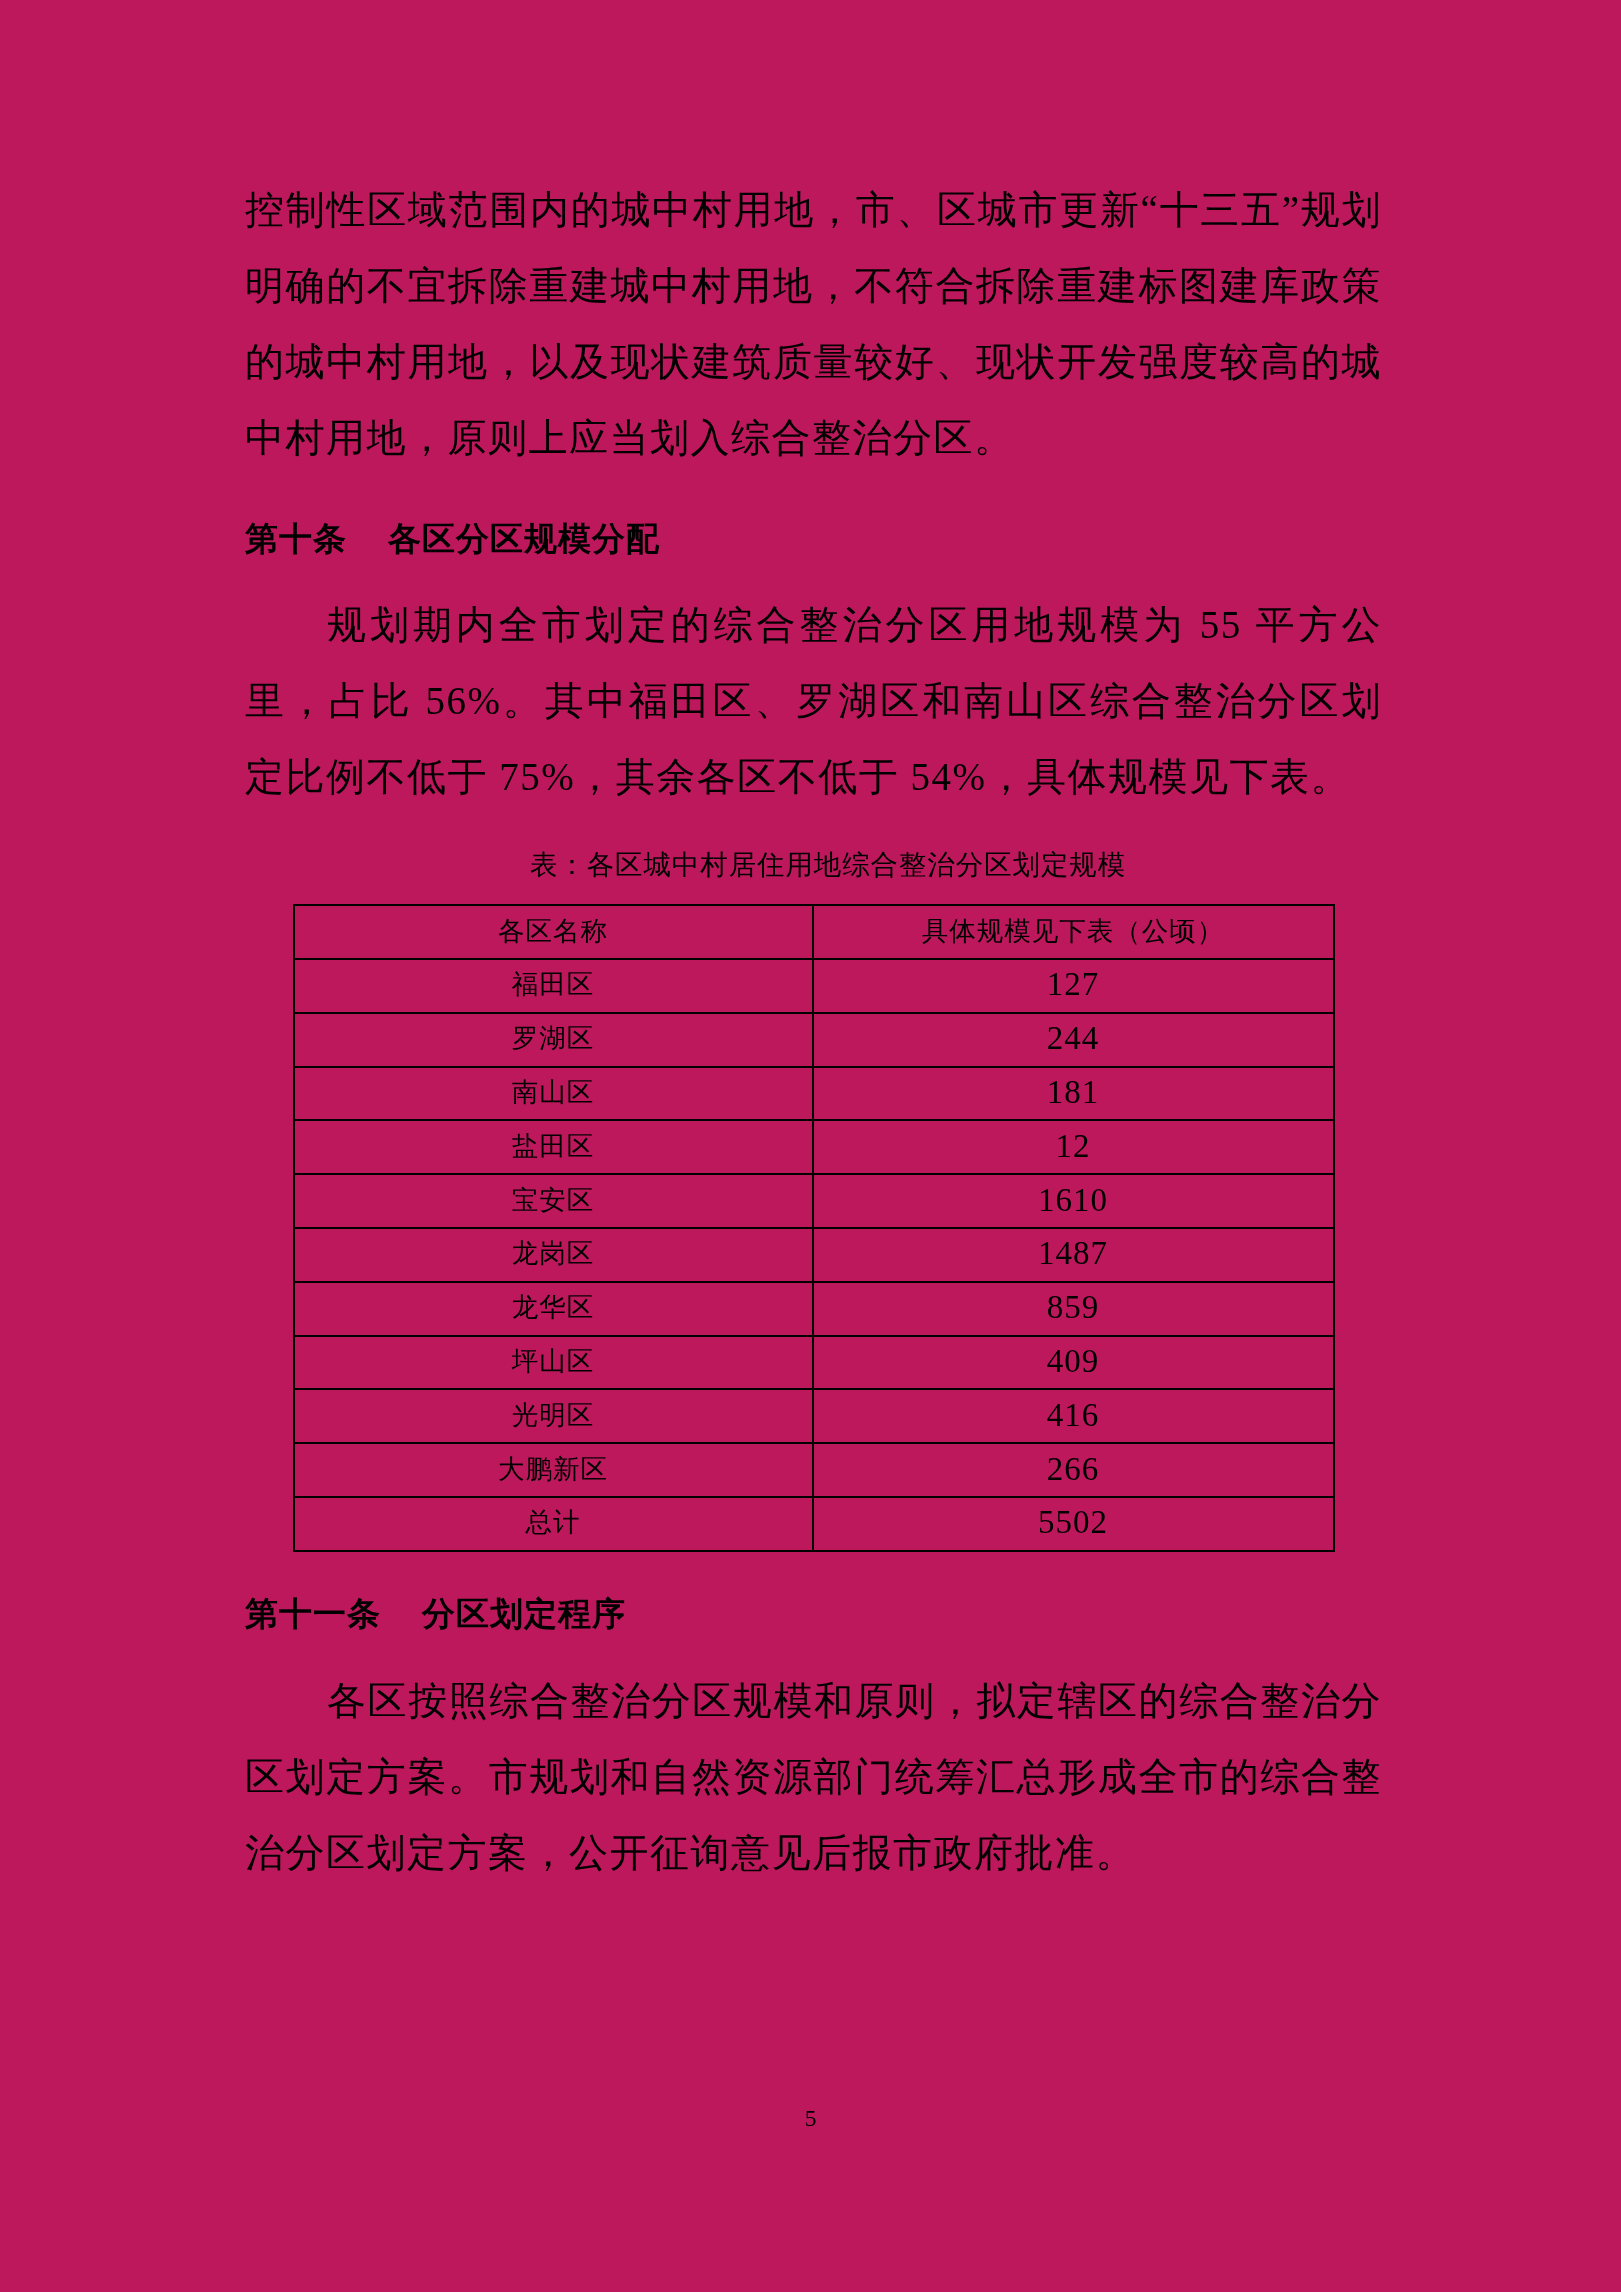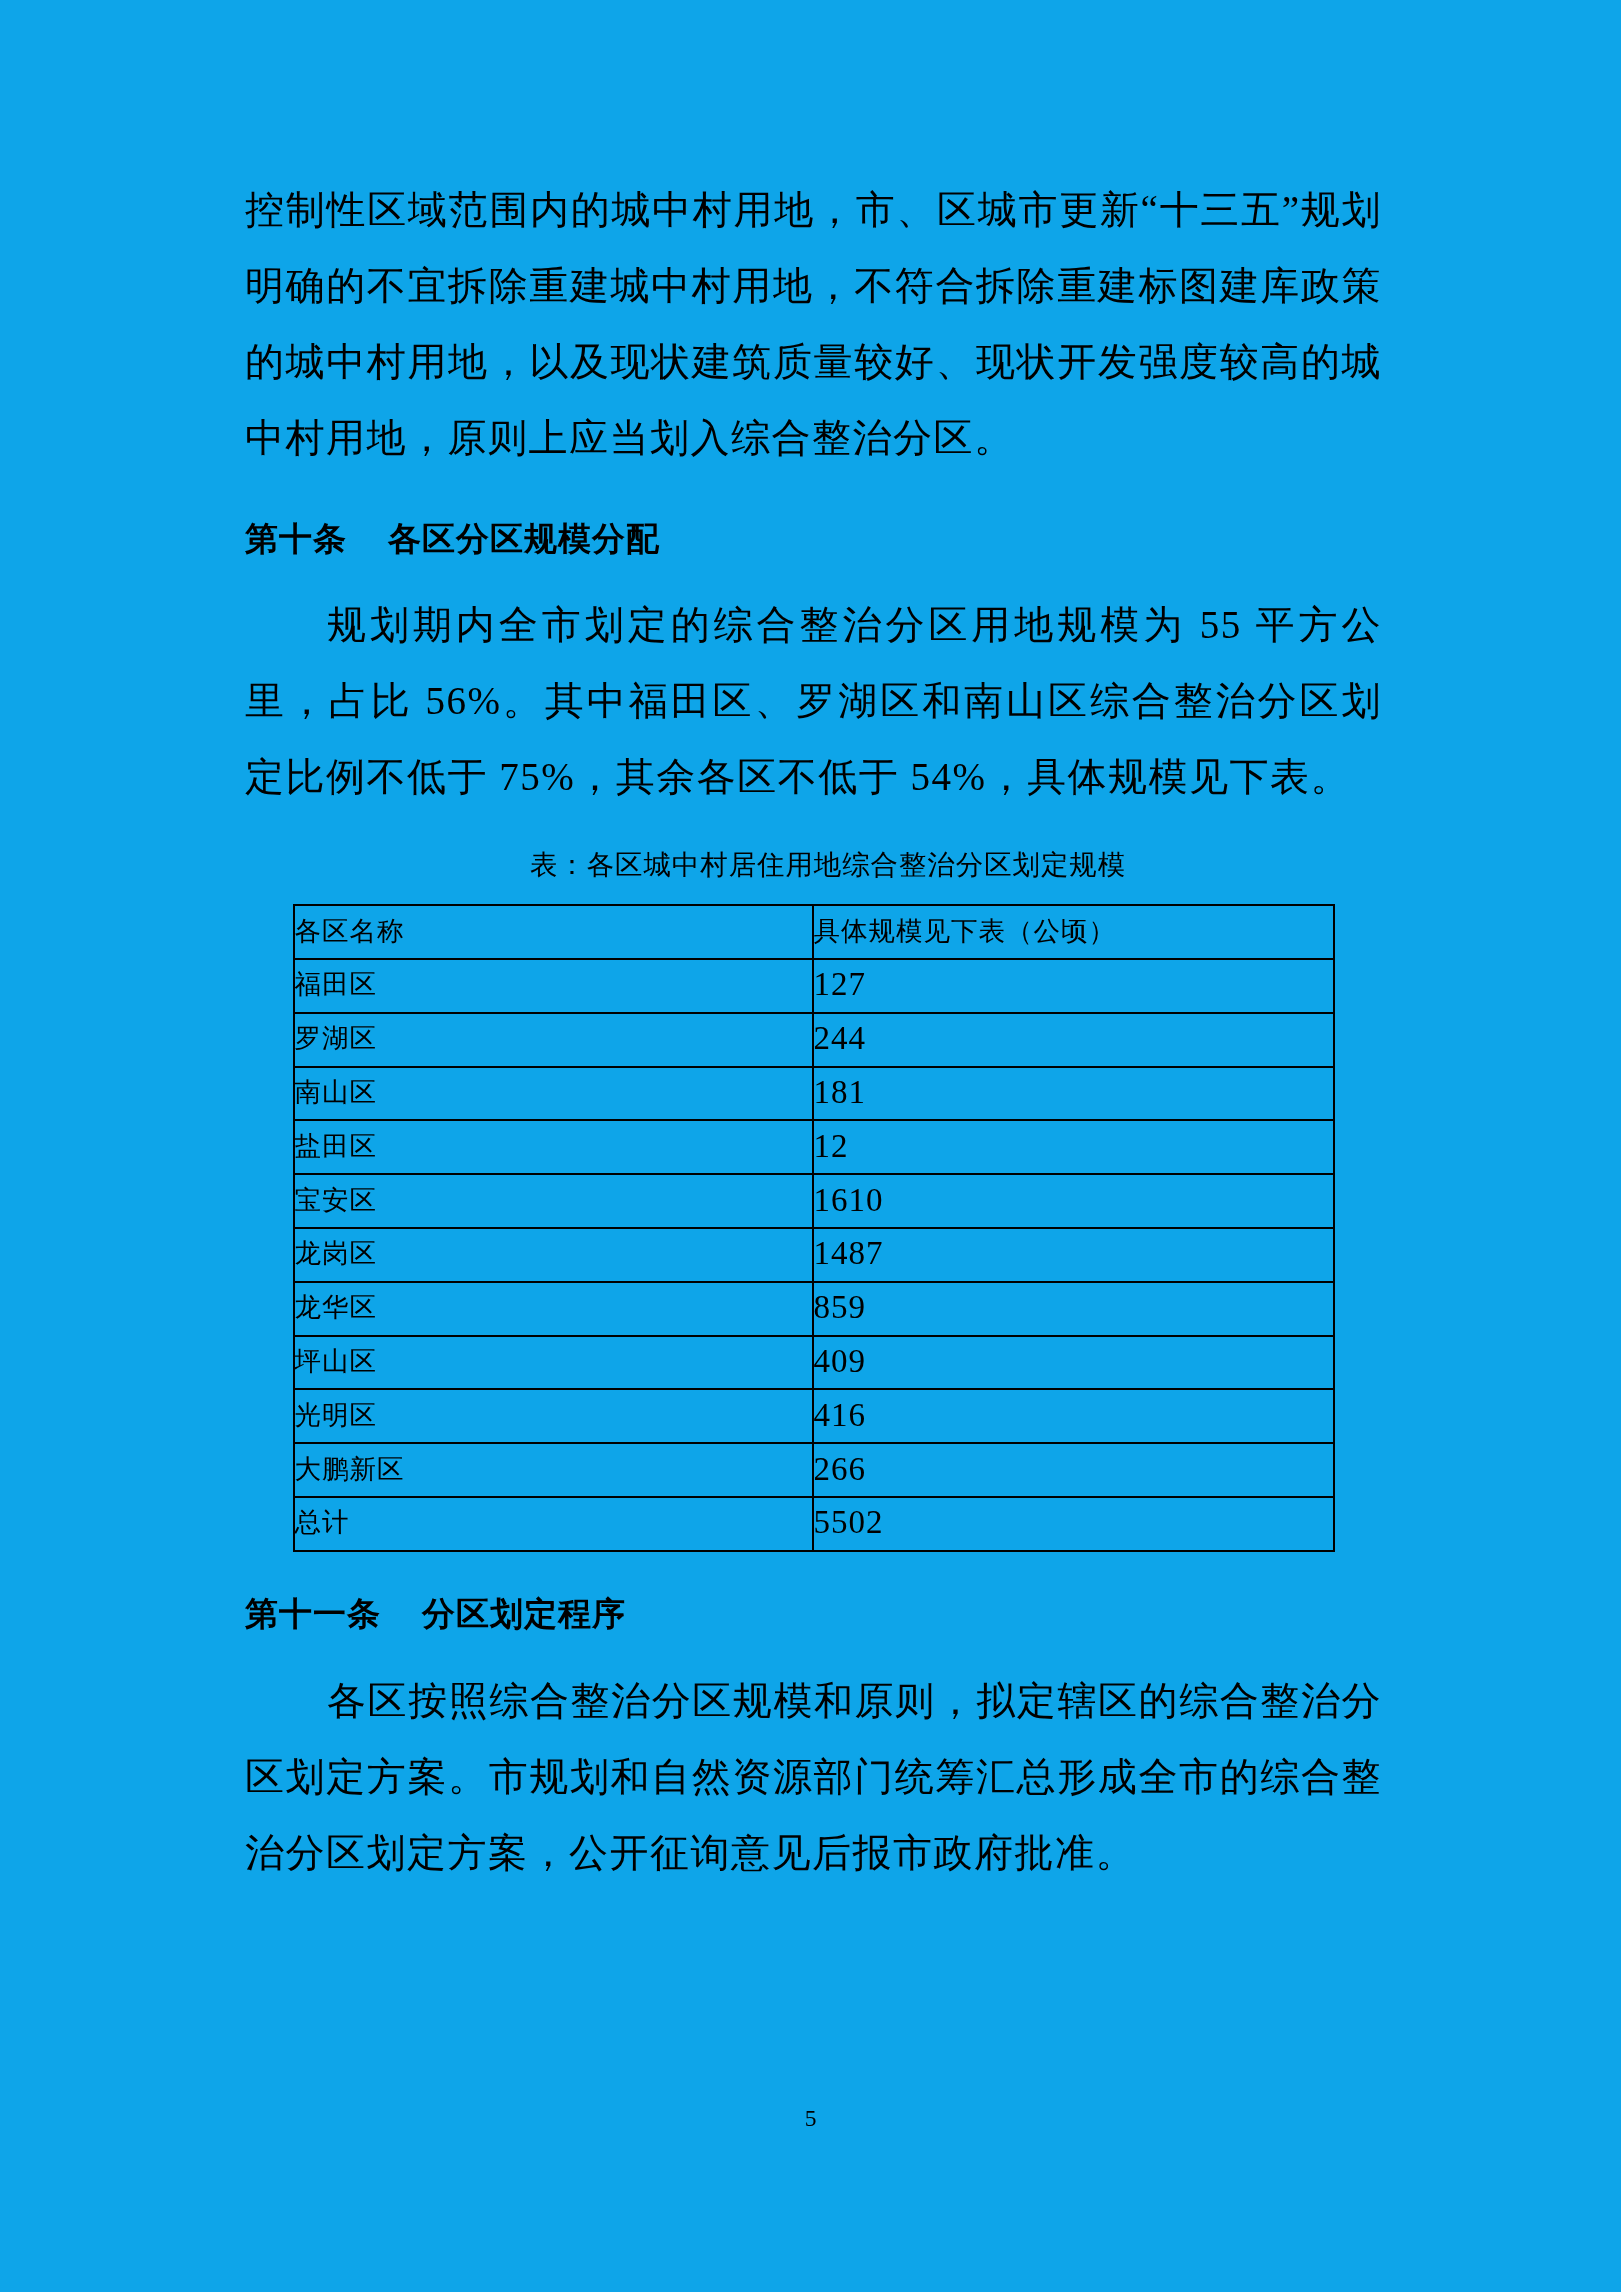--- a/index.html
+++ b/index.html
@@ -9,21 +9,21 @@
   }
   body {
     font-family: "Liberation Serif", "DejaVu Serif", serif;
     color: #000000;
   }
   .page {
     position: relative;
     width: 1621px;
     height: 2293px;
     margin: 0 auto;
-    background: #0ea5e9;
+    background: #be185d;
     box-sizing: border-box;
     overflow: hidden;
   }
   .content {
     position: absolute;
     left: 245px;
     top: 172px;
     width: 1137px;
   }
   
@@ -67,21 +67,21 @@
     padding-left: 29px;
   }
   table.size-table {
     border-collapse: collapse;
     width: 1041px;
     margin: 0 auto;
     table-layout: fixed;
   }
   table.size-table td, table.size-table th {
     border: 2.5px solid #000000;
-    text-align: left;
+    text-align: center;
     vertical-align: middle;
     font-size: 26.5px;
     line-height: 33px;
     letter-spacing: 1px;
     height: 44px;
     padding: 2.9px 0 4.9px 0;
     font-weight: normal;
   }
   table.size-table col.c1 { width: 519px; }
   table.size-table col.c2 { width: 521px; }

